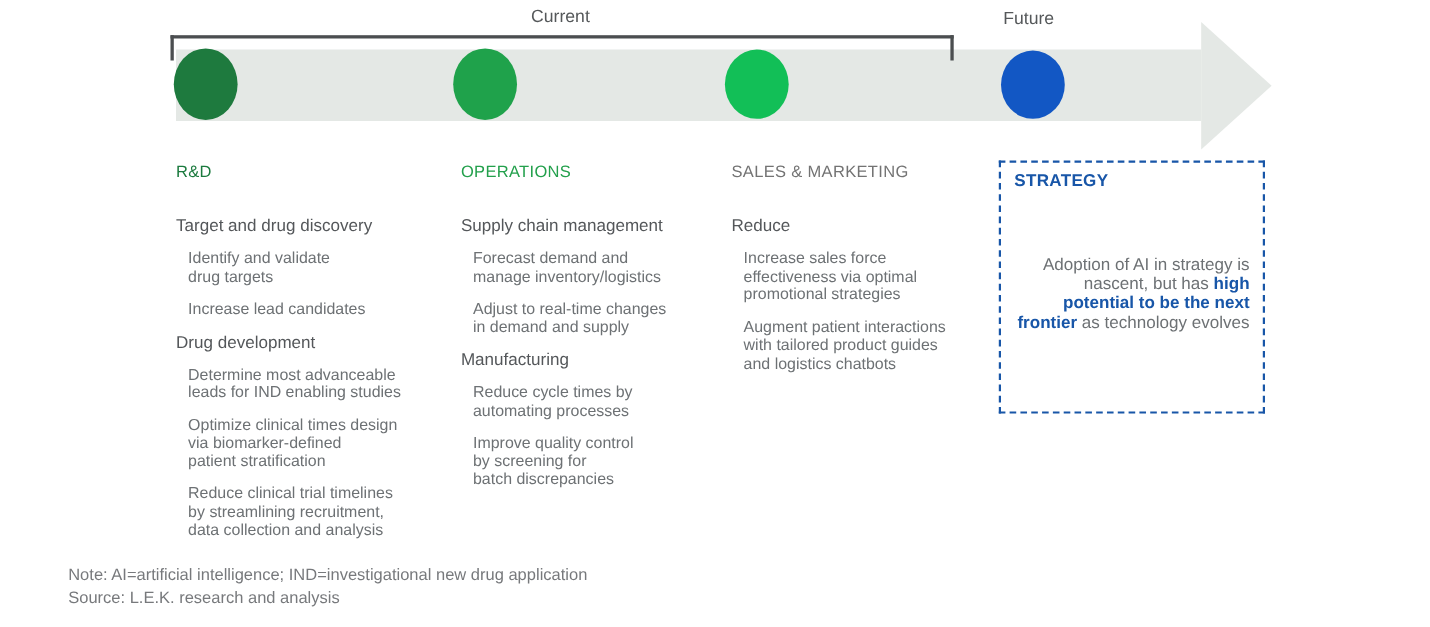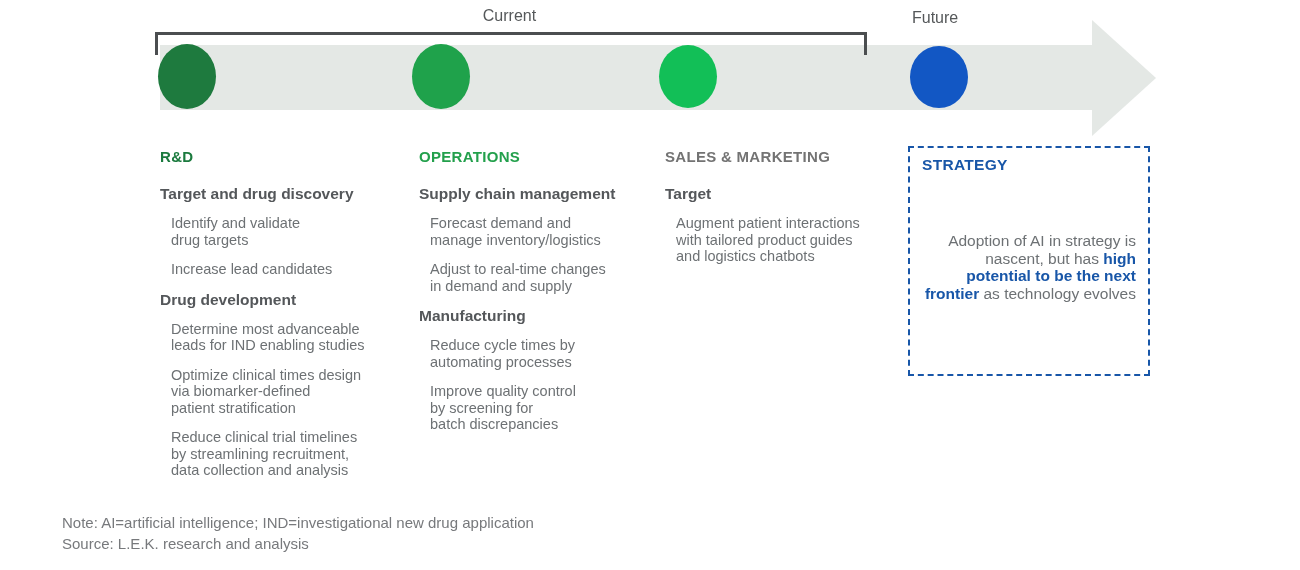--- a/index.html
+++ b/index.html
@@ -25,22 +25,22 @@
   .circle{position:absolute;border-radius:50%;}
   .c1{left:158px;top:44px;width:58px;height:65px;}
   .c2{left:412px;top:44px;width:58px;height:65px;}
   .c3{left:659px;top:45px;width:58px;height:63px;}
   .c4{left:910px;top:46px;width:58px;height:62px;}
   
   .column{position:absolute;top:148px;}
   .col-1{left:160px;width:232px;}
   .col-2{left:419px;width:234px;}
   .col-3{left:665px;width:236px;}
-  .col-header{font-size:15px;font-weight:bold;letter-spacing:.3px;margin-bottom:20px;}
-  .subheader{font-size:15.5px;font-weight:bold;color:#54575a;margin-bottom:12px;}
+  .col-header{font-size:15px;font-weight:normal;letter-spacing:.3px;margin-bottom:32px;}
+  .subheader{font-size:15.5px;font-weight:normal;color:#54575a;margin-bottom:12px;}
   .item{
     font-size:14.5px;line-height:16.5px;color:#6d7174;margin:0 0 13px 0;
     padding-left:11px;white-space:pre-line;
   }
   .group{margin-bottom:8px;}
   
   .strategy-box{
     position:absolute;left:908px;top:146px;width:242px;height:230px;
     border:2px dashed #1856a8;box-sizing:border-box;padding:8px 12px;
   }
@@ -110,21 +110,24 @@
 by screening for
 batch discrepancies</div>
         </div>
       </div>
   </div>
 
   <div class="column col-3">
     <div class="col-header" style="color: #737373;">SALES &amp; MARKETING</div>
     <div class="col-body">
         <div class="group">
-          <div class="subheader">Target</div>
+          <div class="subheader">Reduce</div>
+          <div class="item">Increase sales force
+effectiveness via optimal
+promotional strategies</div>
           <div class="item">Augment patient interactions
 with tailored product guides
 and logistics chatbots</div>
         </div>
       </div>
   </div>
 
   <div class="strategy-box">
     <div class="strategy-header">STRATEGY</div>
     <p class="strategy-paragraph"><span>Adoption of AI in strategy is nascent, but has </span><span class="em">high potential to be the next frontier</span><span> as technology evolves</span></p>

